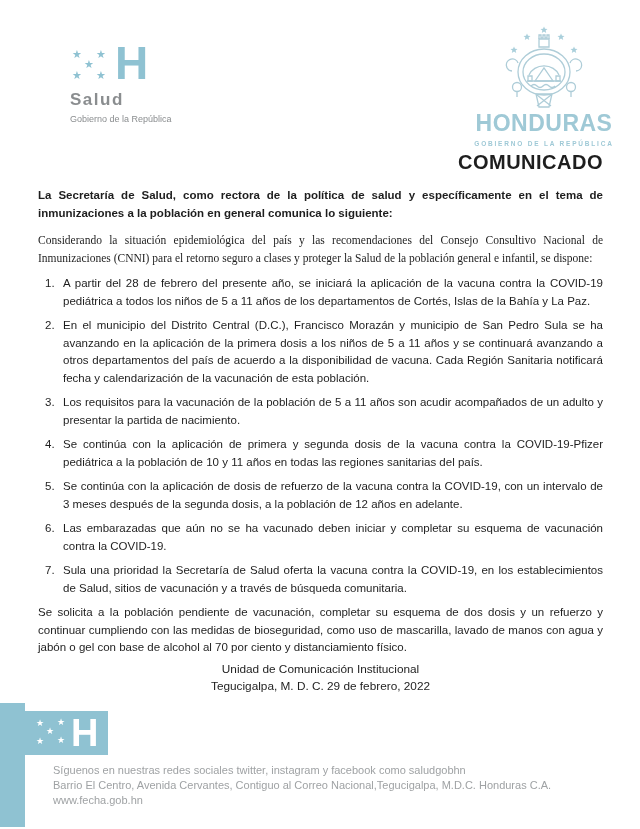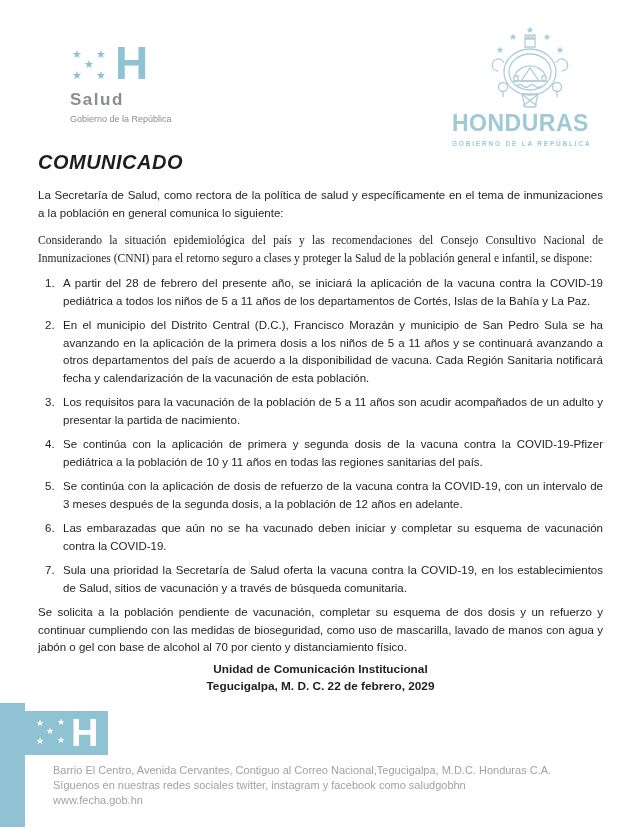--- a/index.html
+++ b/index.html
@@ -12,36 +12,36 @@
   .header { position:relative; height:146px; }
   .salud-logo { position:absolute; left:70px; top:46px; }
   .logo-mark { display:flex; align-items:flex-start; }
   .stars { position:relative; width:40px; height:34px; margin-top:3px; }
   .stars .star { position:absolute; color:var(--teal,#8fc2d2); font-size:11px; line-height:1; }
   .s1{left:2px;top:0} .s2{left:26px;top:0} .s3{left:14px;top:10px} .s4{left:2px;top:21px} .s5{left:26px;top:21px}
   .h-letter { color:var(--teal,#8fc2d2); font-size:46px; font-weight:bold; line-height:34px; margin-left:5px; }
   .brand { color:var(--logo_gray,#8a8d8f); font-size:17px; font-weight:bold; letter-spacing:1.5px; margin-top:7px; }
   .logo-tagline { color:var(--logo_gray,#8a8d8f); font-size:9px; margin-top:4px; }
 
-  .honduras-logo { position:absolute; right:32px; top:26px; width:156px; text-align:left; }
+  .honduras-logo { position:absolute; right:18px; top:26px; width:156px; text-align:center; }
   .coat { display:block; margin:0 auto; }
   .country { color:var(--teal_light,#9fc9d6); font-size:23px; font-weight:bold; letter-spacing:0.5px; margin-top:-2px; }
   .country-tagline { color:var(--teal_light,#9fc9d6); font-size:6.5px; font-weight:bold; letter-spacing:1.8px; margin-top:3px; }
 
   
   .main { padding:0 37px 0 38px; }
-  .title { text-align:left; font-size:20px; font-weight:bold; letter-spacing:0.5px; margin-top:5px;font-style:italic; }
+  .title { text-align:right; font-size:20px; font-weight:bold; letter-spacing:0.5px; margin-top:5px; }
   .para { font-size:11.5px; line-height:17.5px; text-align:justify; }
-  .intro { font-weight:normal; margin-top:13px; }
+  .intro { font-weight:bold; margin-top:13px; }
   .considering { margin-top:10px;font-family:Liberation Serif, serif; }
   .list { margin-top:8px; }
   .list-item { position:relative; padding-left:25px; margin-bottom:7px; }
   .item-number { position:absolute; left:7px; top:0; }
   .closing { margin-top:7px; }
-  .signature { text-align:center; font-weight:bold; font-size:11.8px; line-height:17px; margin-top:4px; }
+  .signature { text-align:center; font-weight:normal; font-size:11.8px; line-height:17px; margin-top:4px; }
 
   
   .footer-strip { position:absolute; left:0; top:703px; width:25px; height:124px; background:var(--teal,#8fc2d2); }
   .footer-logo { position:absolute; left:25px; top:711px; width:83px; height:44px; background:var(--teal,#8fc2d2); }
   .footer-logo .stars { position:absolute; left:11px; top:7px; width:34px; height:30px; margin:0; }
   .footer-logo .star { color:#ffffff; font-size:9px; }
   .footer-logo .s1{left:0;top:1px} .footer-logo .s2{left:21px;top:0}
   .footer-logo .s3{left:10px;top:9px} .footer-logo .s4{left:0;top:19px} .footer-logo .s5{left:21px;top:18px}
   .footer-logo .fh { position:absolute; left:46px; top:5px; color:#fff; font-size:38px; font-weight:bold; line-height:34px; }
   .footer-text { position:absolute; left:53px; top:763px; color:var(--footer_gray,#9fa2a4); font-size:11px; line-height:15px; }
@@ -140,36 +140,36 @@
       <div class="para list-item">
         <span class="item-number">7.</span>
         <span>Sula una prioridad la Secretaría de Salud oferta la vacuna contra la COVID-19, en los establecimientos de Salud, sitios de vacunación y a través de búsqueda comunitaria.</span>
       </div>
     </div>
 
     <p class="para closing">Se solicita a la población pendiente de vacunación, completar su esquema de dos dosis y un refuerzo y continuar cumpliendo con las medidas de bioseguridad, como uso de mascarilla, lavado de manos con agua y jabón o gel con base de alcohol al 70 por ciento y distanciamiento físico.</p>
 
     <div class="signature">
       <div>Unidad de Comunicación Institucional</div>
-      <div>Tegucigalpa, M. D. C. 22 de febrero, 2029</div>
+      <div>Tegucigalpa, M. D. C. 29 de febrero, 2022</div>
     </div>
   </div>
 
   <div class="footer-strip"></div>
 
   <div class="footer-logo">
     <div class="stars">
       <span class="star s1">★</span>
       <span class="star s2">★</span>
       <span class="star s3">★</span>
       <span class="star s4">★</span>
       <span class="star s5">★</span>
     </div>
     <div class="fh">H</div>
   </div>
 
   <div class="footer-text">
+    <div>Síguenos en nuestras redes sociales twitter, instagram y facebook como saludgobhn</div>
     <div>Barrio El Centro, Avenida Cervantes, Contiguo al Correo Nacional,Tegucigalpa, M.D.C. Honduras C.A.</div>
-    <div>Síguenos en nuestras redes sociales twitter, instagram y facebook como saludgobhn</div>
     <div>www.fecha.gob.hn</div>
   </div>
 
 </div>
 
 </body></html>

